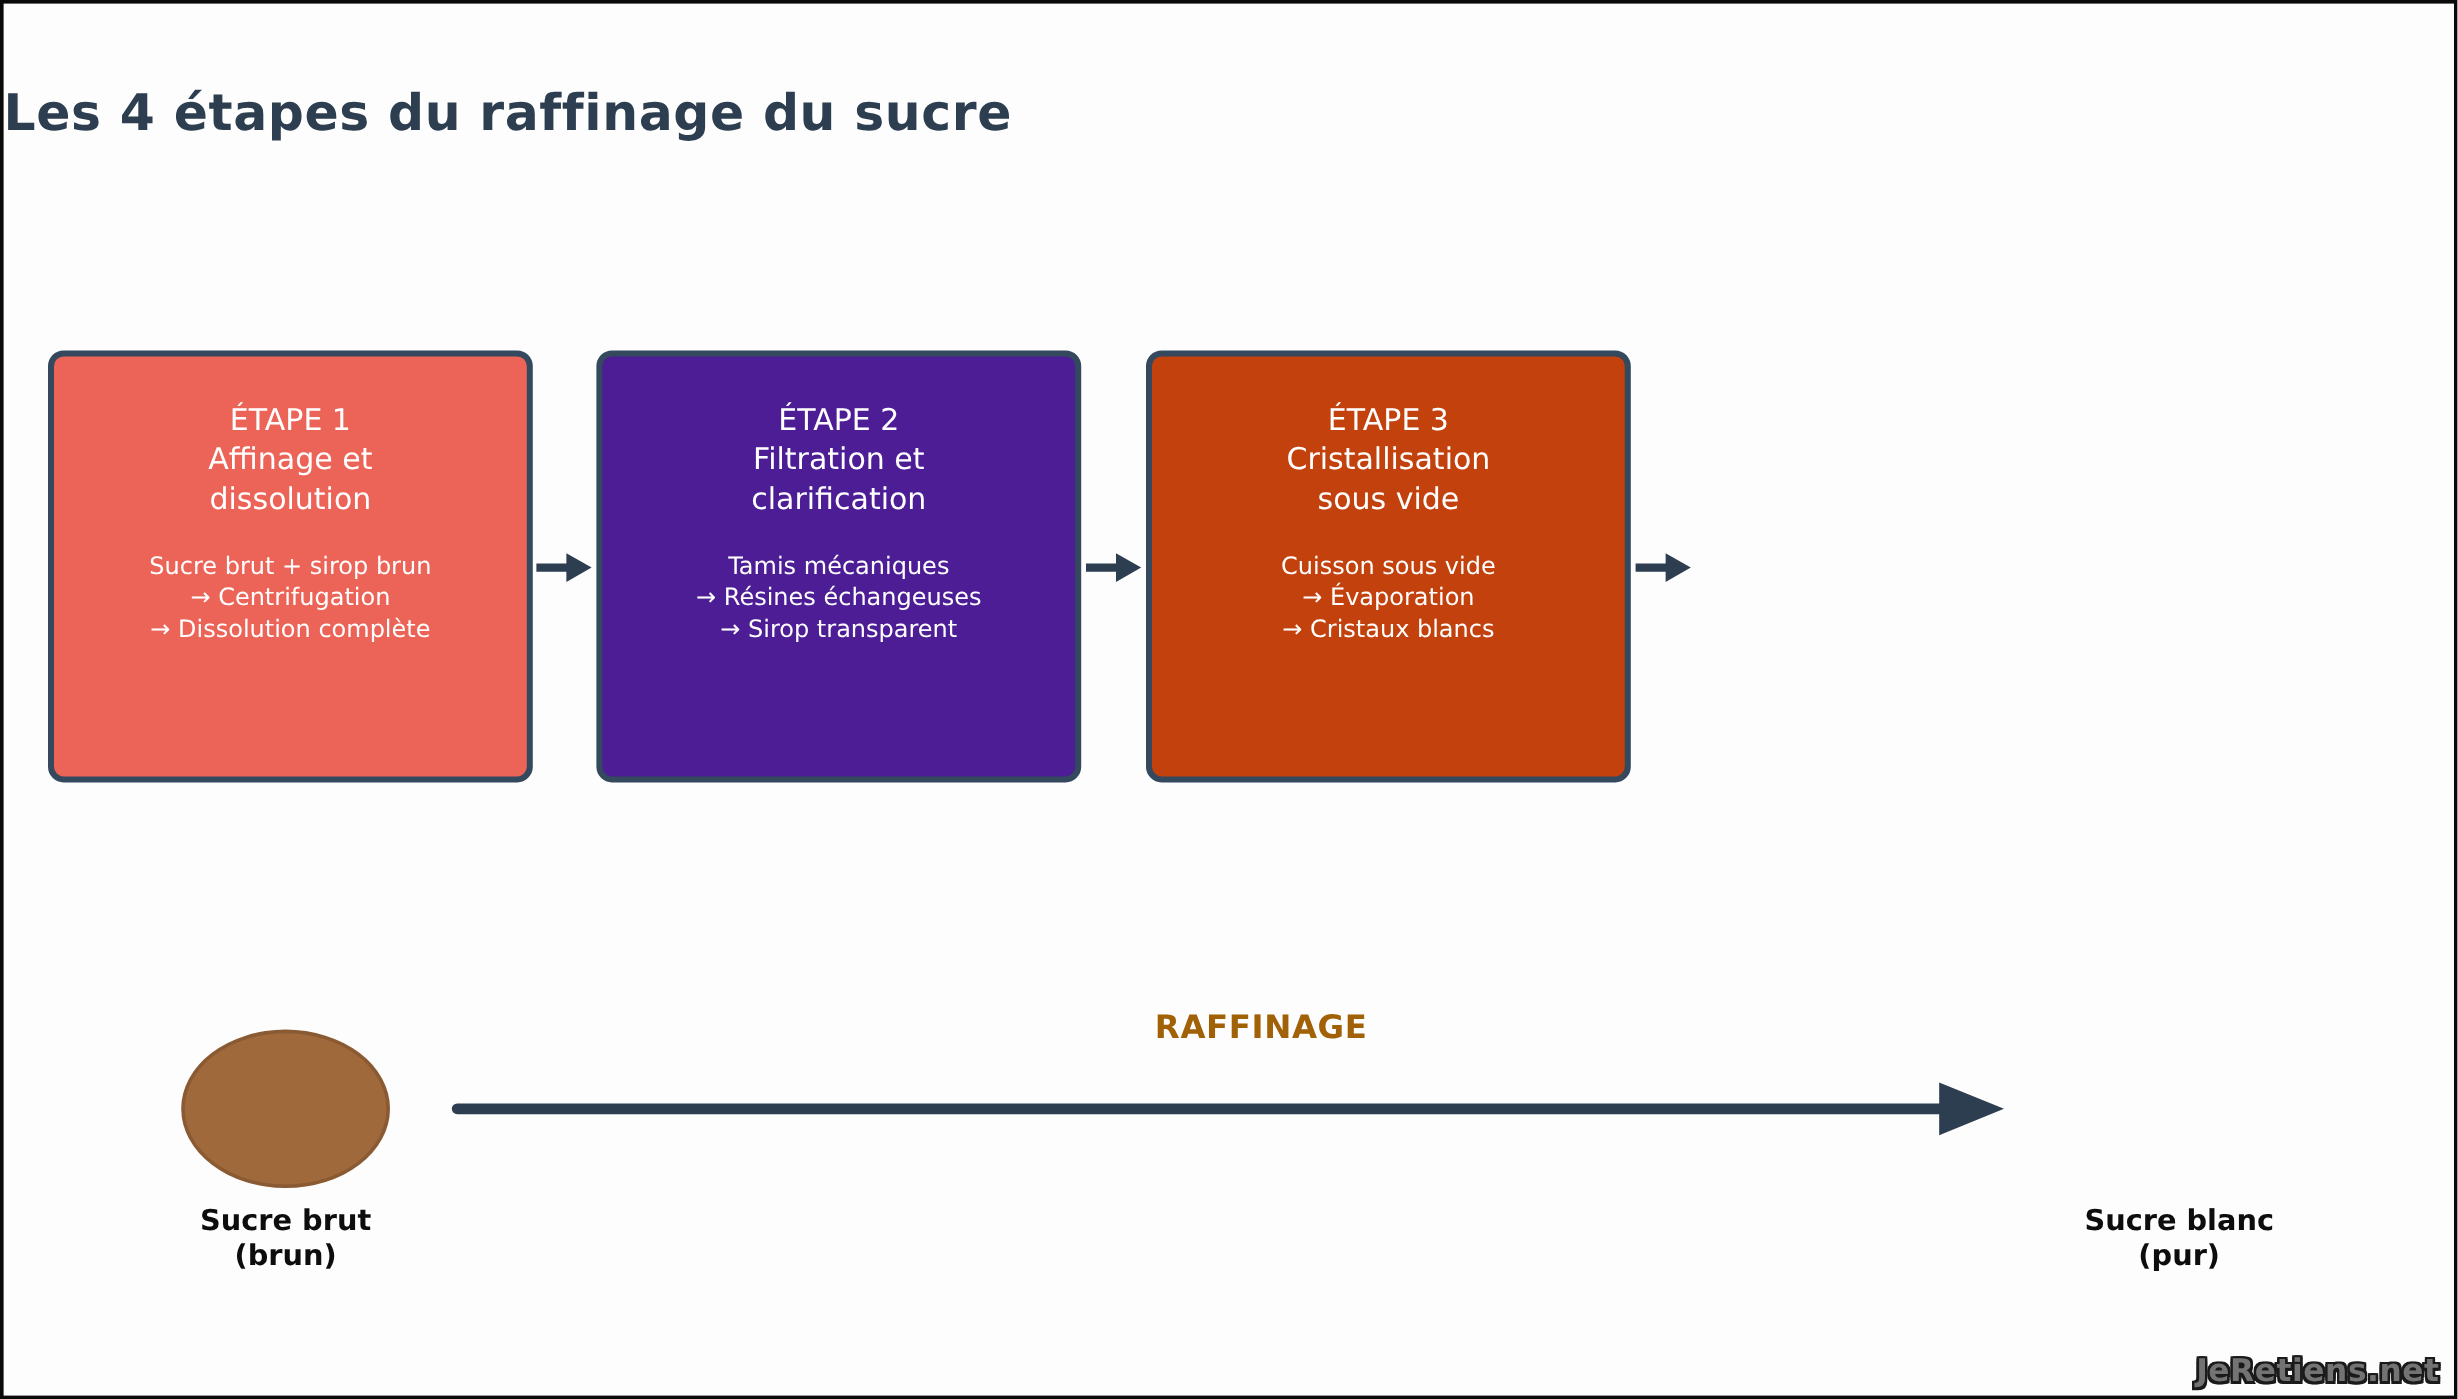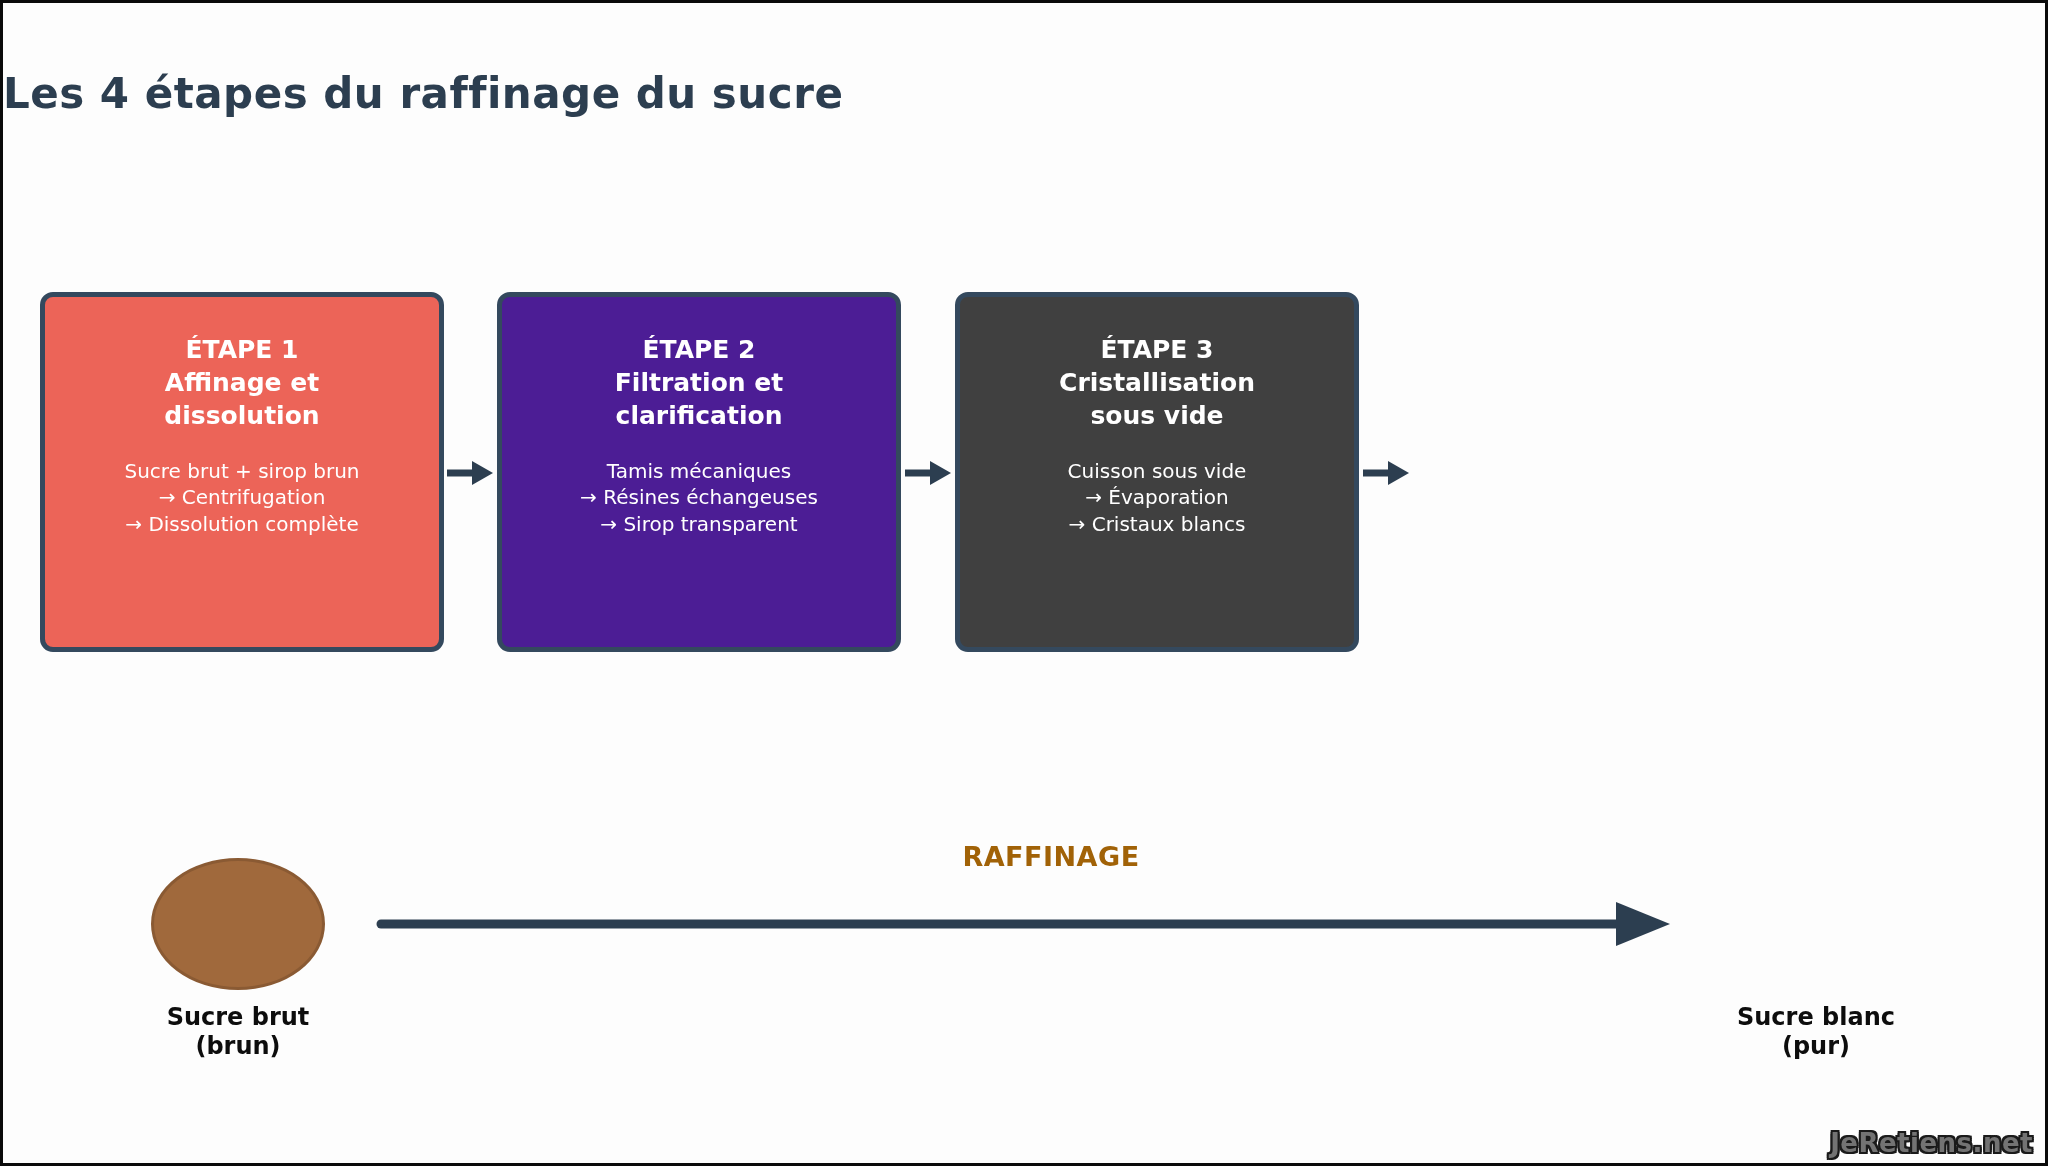--- a/index.html
+++ b/index.html
@@ -33,21 +33,21 @@
     color: #ffffff;
     text-align: center;
   }
   .step-1 { left: 37px; }
   .step-2 { left: 494px; }
   .step-3 { left: 952px; }
   .step-4 { left: 1410px; }
   .step-heading {
     margin-top: 36px;
     font-size: 25px;
-    font-weight: bold;
+    font-weight: normal;
     line-height: 1.32;
     white-space: pre-line;
   }
   .step-details {
     margin-top: 26px;
     font-size: 20px;
     line-height: 1.32;
     white-space: pre-line;
   }
   .gap-arrow {
@@ -128,21 +128,21 @@
 
   <div class="step-box step-2" style="background-color: #4c1d95; border-color: rgb(52, 73, 94);">
     <div class="step-heading">ÉTAPE 2
 Filtration et
 clarification</div>
     <div class="step-details">Tamis mécaniques
 → Résines échangeuses
 → Sirop transparent</div>
   </div>
 
-  <div class="step-box step-3" style="background-color: #404040; border-color: rgb(52, 73, 94);">
+  <div class="step-box step-3" style="background-color: #c2410c; border-color: rgb(52, 73, 94);">
     <div class="step-heading">ÉTAPE 3
 Cristallisation
 sous vide</div>
     <div class="step-details">Cuisson sous vide
 → Évaporation
 → Cristaux blancs</div>
   </div>
 
 
   <svg class="gap-arrow gap-arrow-1" viewBox="0 0 50 30" style="color: rgb(44, 62, 80);">

